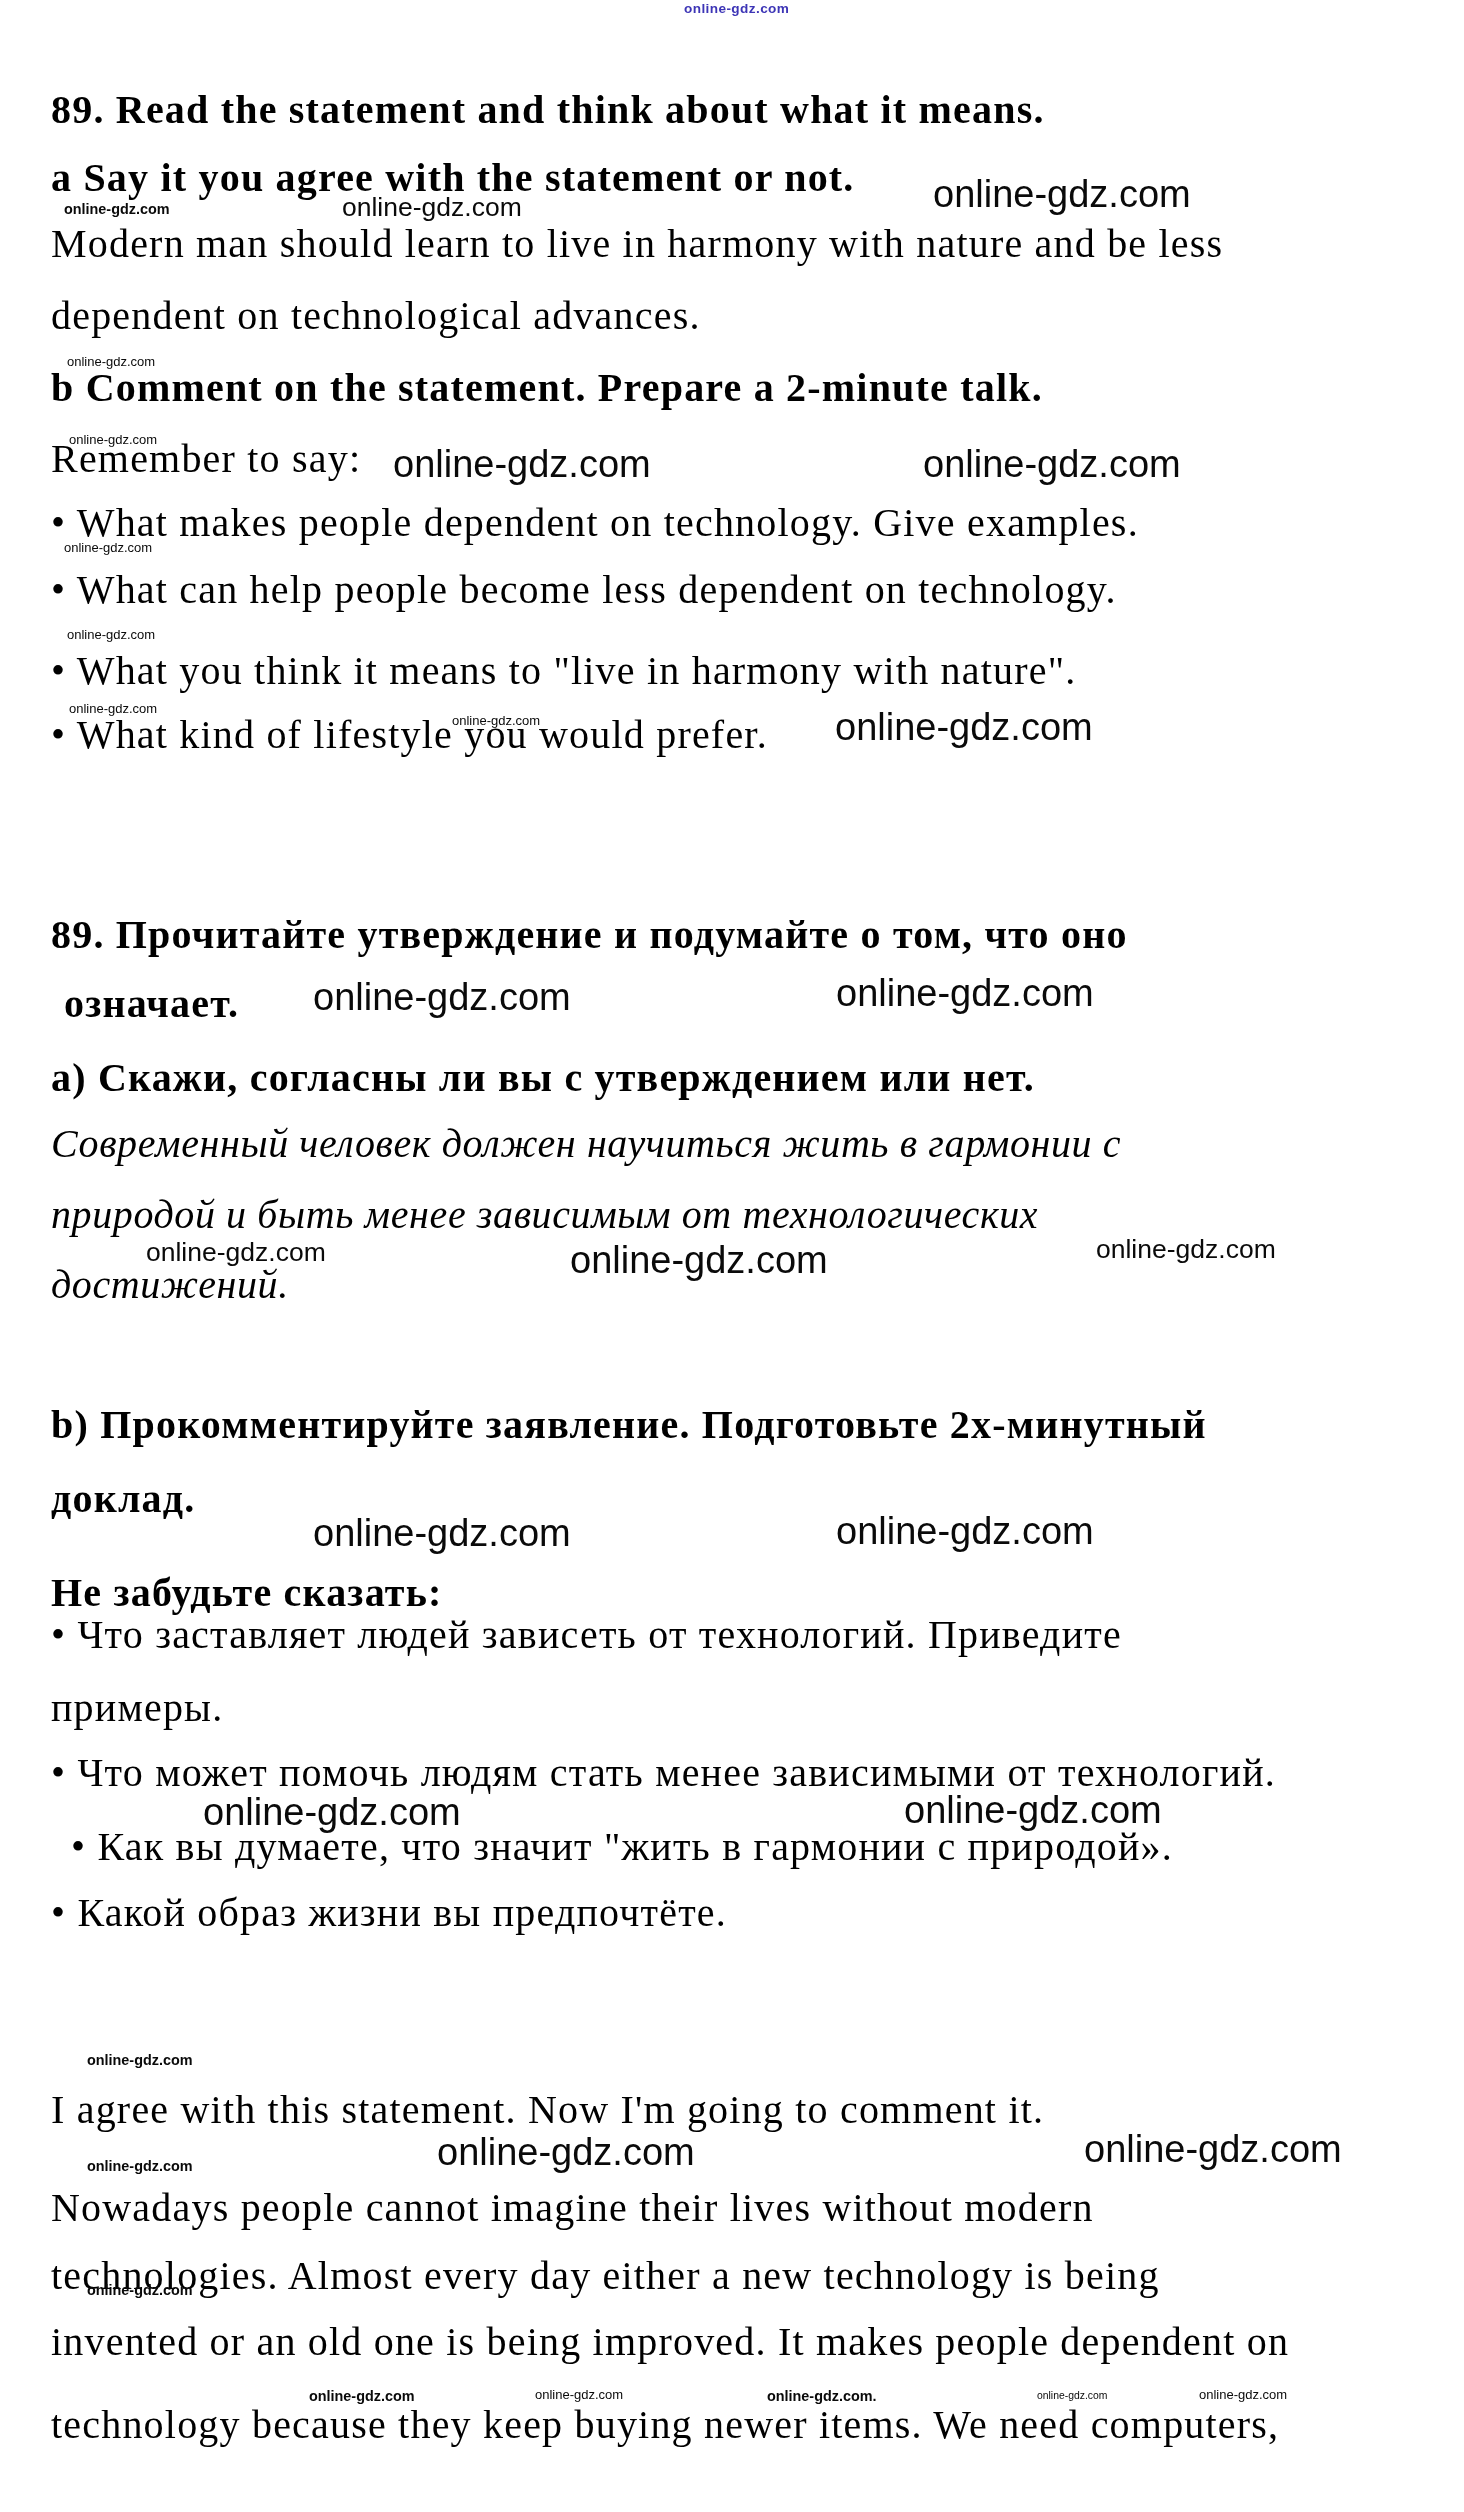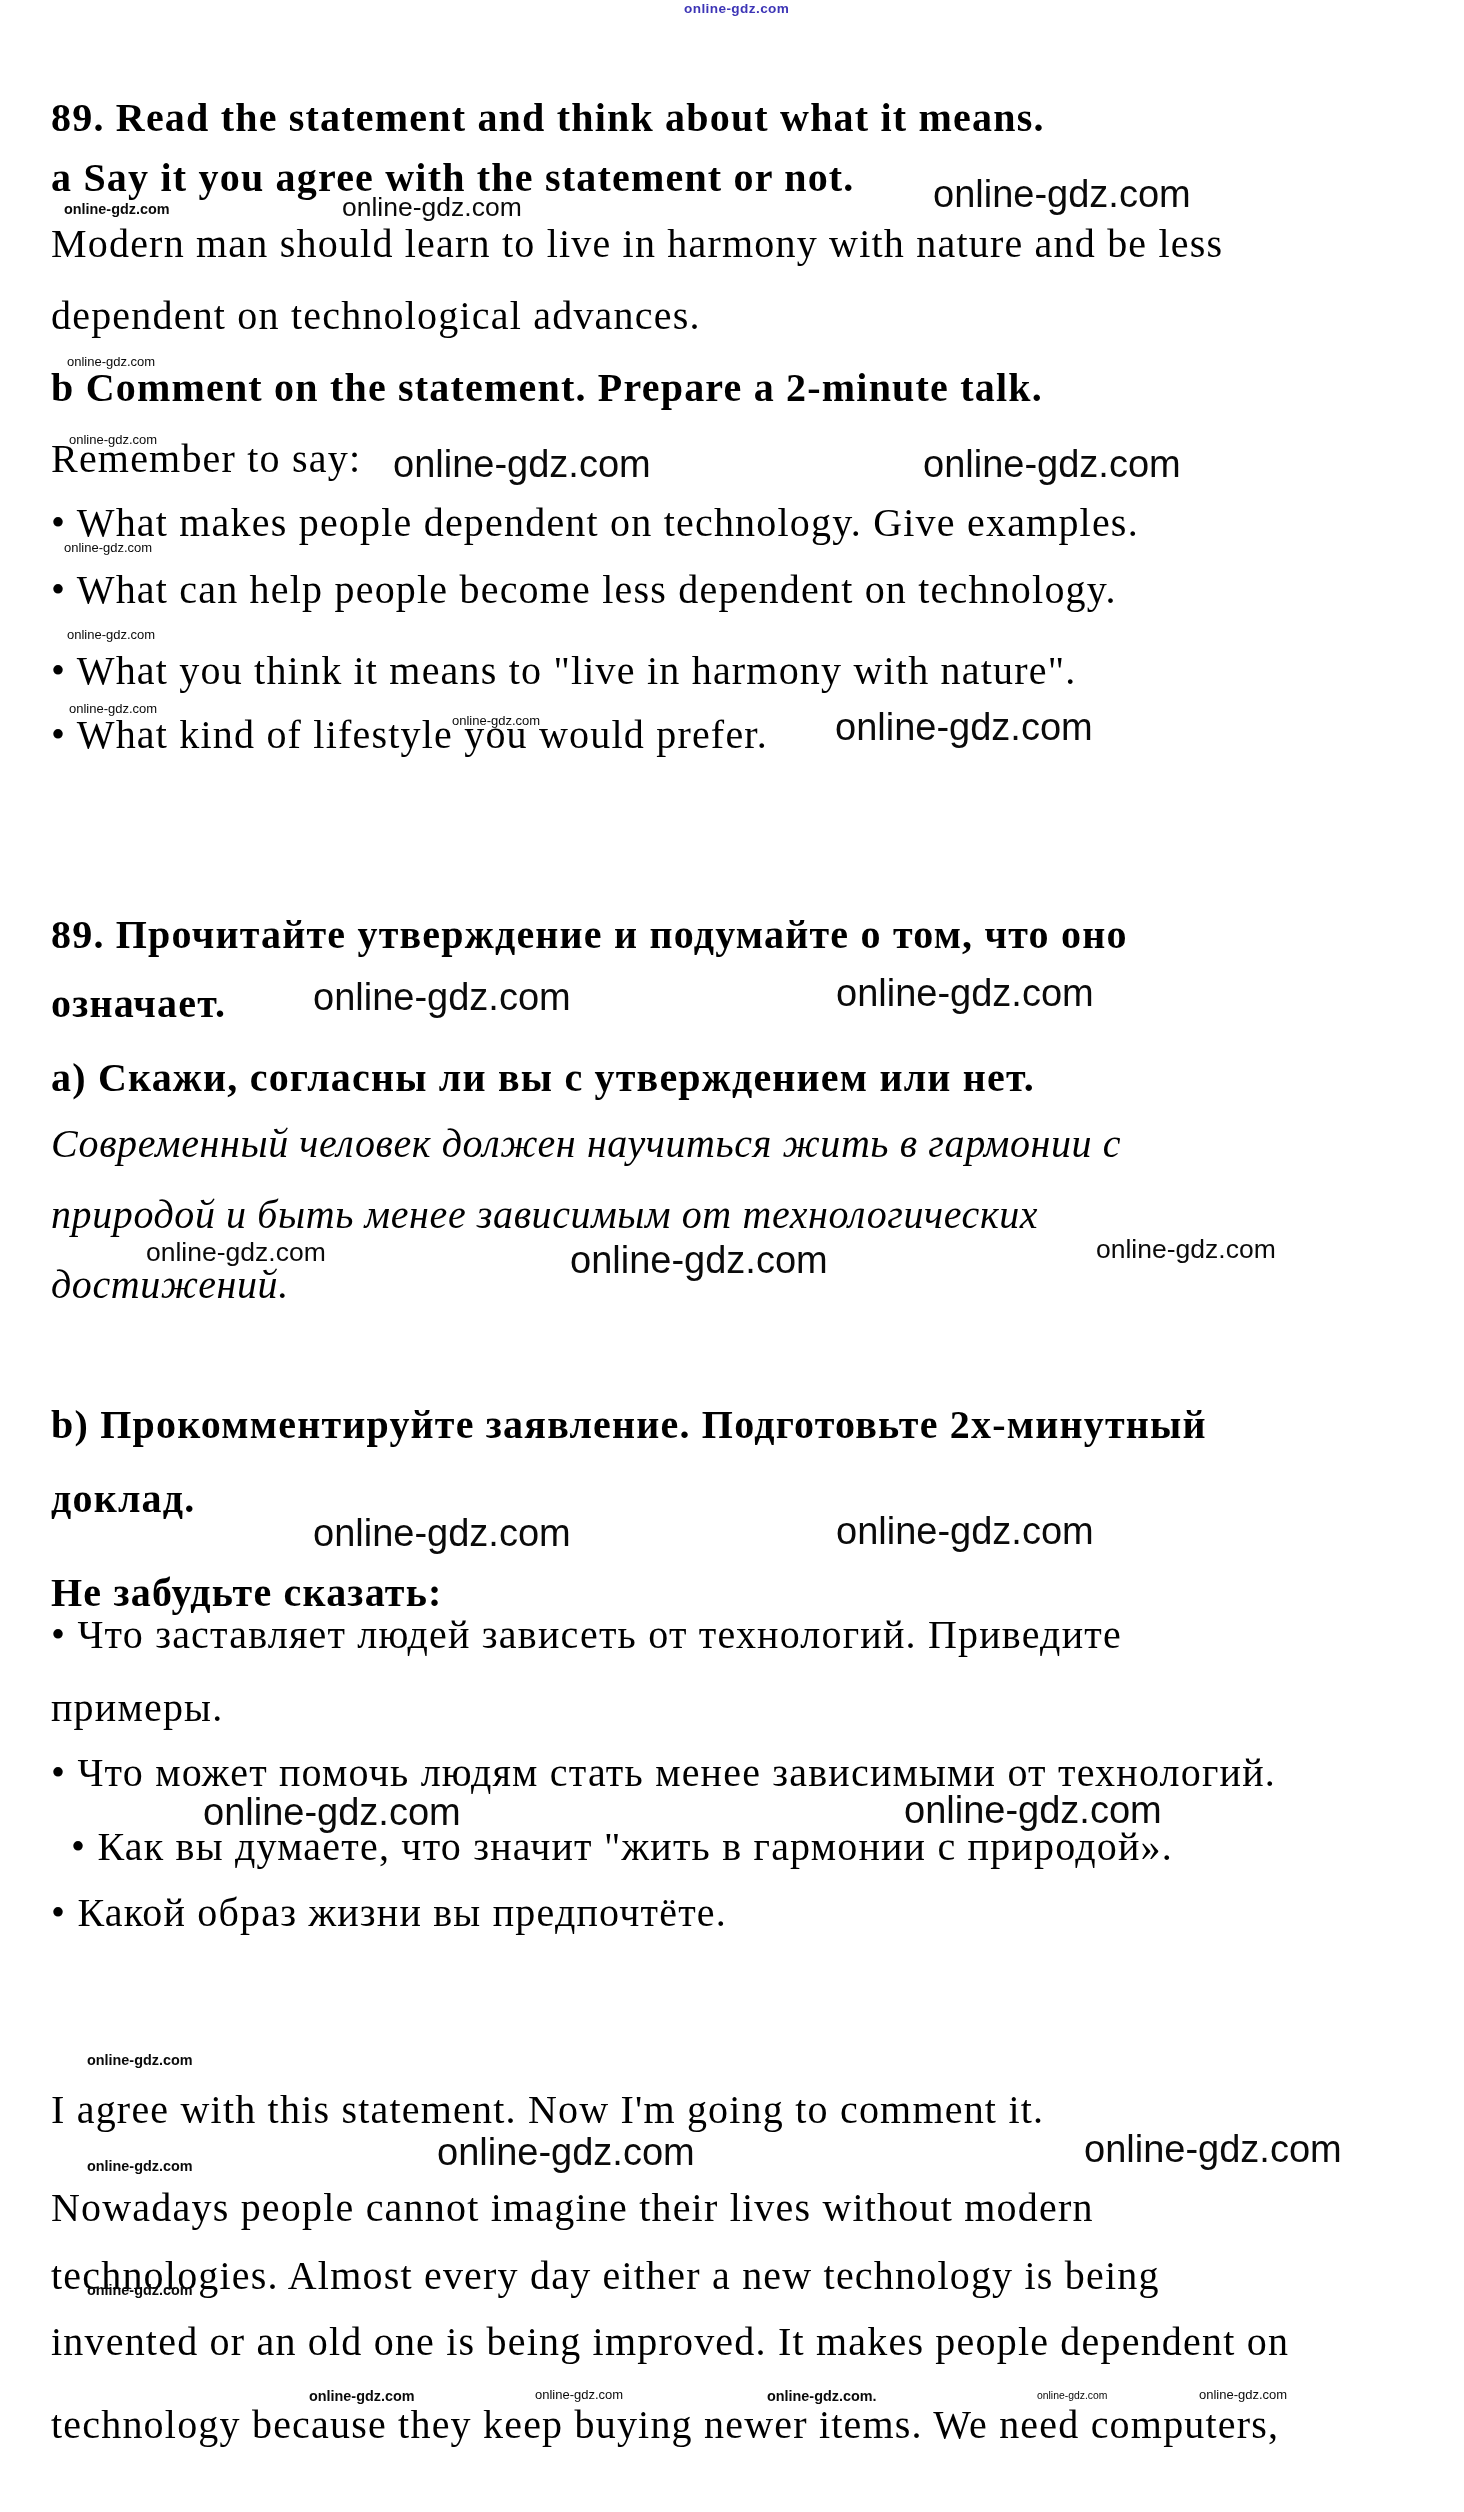--- a/index.html
+++ b/index.html
@@ -22,24 +22,24 @@
     color:#0a0a0a; white-space:nowrap; line-height:1;text-align:center;
   }
   .wm-xxs { font-size:10.4px; }
   .wm-xs  { font-size:13px; }
   .wm-sm  { font-size:14.4px; font-weight:bold; }
   .wm-md  { font-size:26.5px; }
   .wm-lg  { font-size:38px; }
   #wm-top { font-size:13.6px; font-weight:bold; letter-spacing:0.4px; }
 
   
-  #l1{top:96px;} #l2{top:156px;} #l3{top:222px;} #l4{top:294px;}
+  #l1{top:88px;} #l2{top:156px;} #l3{top:222px;} #l4{top:294px;}
   #l5{top:366px;} #l6{top:437px;} #l7{top:501px;} #l8{top:568px;}
   #l9{top:649px;} #l10{top:713px;}
-  #l11{top:913px;} #l12{top:982px;} #l13{top:1056px;}
+  #l11{top:913px;} #l12{top:982px;margin-left:13px;} #l13{top:1056px;}
   #l14{top:1122px;} #l15{top:1193px;} #l16{top:1263px;}
   #l17{top:1403px;} #l18{top:1477px;} #l19{top:1571px;}
   #l20{top:1613px;} #l21{top:1686px;} #l22{top:1751px;}
   #l23{top:1825px;margin-left:20px;} #l24{top:1891px;}
   #l25{top:2088px;} #l26{top:2186px;} #l27{top:2254px;}
   #l28{top:2320px;text-align:center;} #l29{top:2403px;}
 
   
   #wm-top{left:684px;top:1.6px;}
   #w1{left:64px;top:202px;}   #w2{left:342px;top:194px;}  #w3{left:933px;top:175px;}

